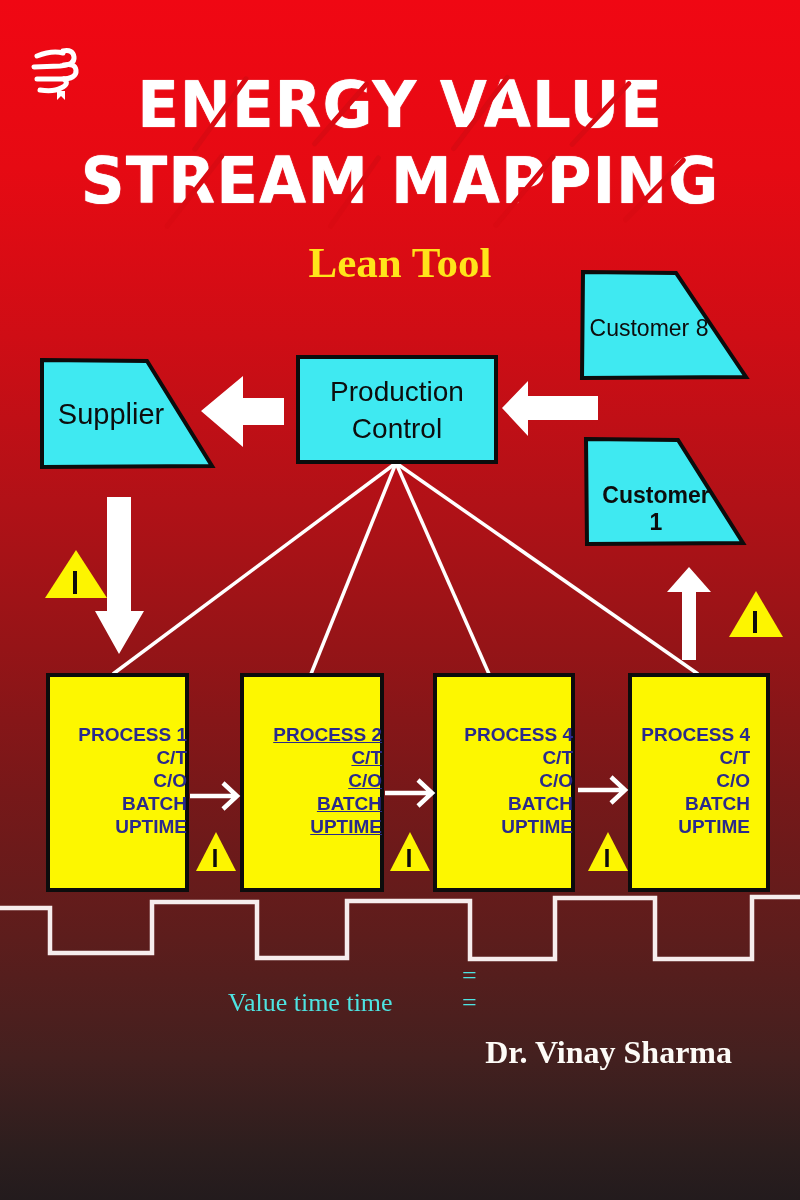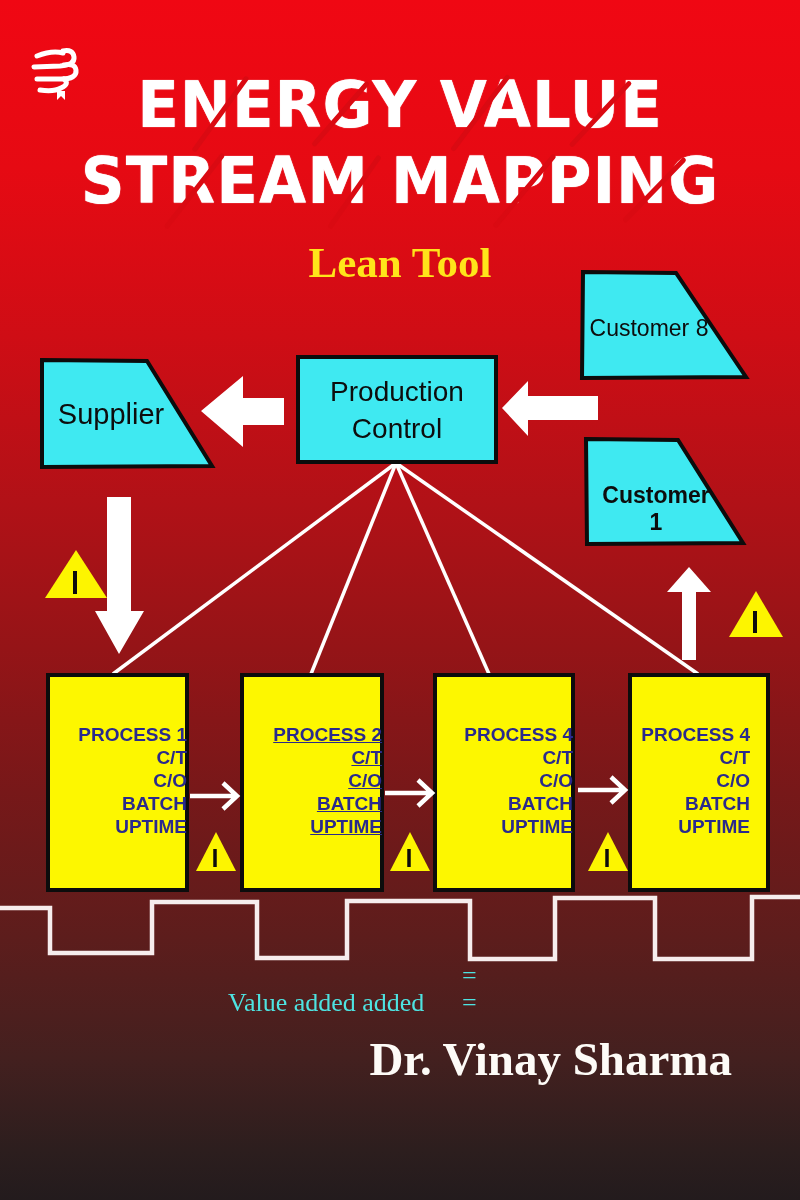--- a/index.html
+++ b/index.html
@@ -38,21 +38,21 @@
   }
   .metric-label{
     color:#4ee3e1;font-family:"Liberation Serif", serif;font-size:26px;
     white-space:nowrap;
   }
   .authors{
     right:68px;top:1032px;text-align:right;color:#fdfbf7;
     font-family:"Liberation Serif", serif;font-weight:bold;line-height:1.0;
   }
   .author1{font-size:44px;}
-  .author2{font-size:47px;margin-top:4px;}
+  .author2{font-size:32px;margin-top:4px;}
 </style>
 </head>
 <body>
 
 <div class="stage">
 
   <div class="abs" style="left:30px;top:42px;">
     <svg width="52" height="60" viewBox="0 0 52 60">
       <g stroke="#ffffff" fill="none" stroke-linecap="round" stroke-width="5">
         <path d="M7 14 Q22 8 33 11"></path>
@@ -167,20 +167,20 @@
   </div>
   <div class="abs proc" style="left:612px;width:138px;">
     <div>PROCESS 4</div>
     <div>C/T</div>
     <div>C/O</div>
     <div>BATCH</div>
     <div>UPTIME</div>
   </div>
 
   <div class="abs metric-label" style="left:462px;top:961px;">=</div>
-  <div class="abs metric-label" style="left:228px;top:988px;">Value added added</div>
+  <div class="abs metric-label" style="left:228px;top:988px;">Value time time</div>
   <div class="abs metric-label" style="left:462px;top:988px;">=</div>
 
   <div class="abs authors">
     <div class="author2">Dr. Vinay Sharma</div>
   </div>
 
 </div>
 
 </body></html>

